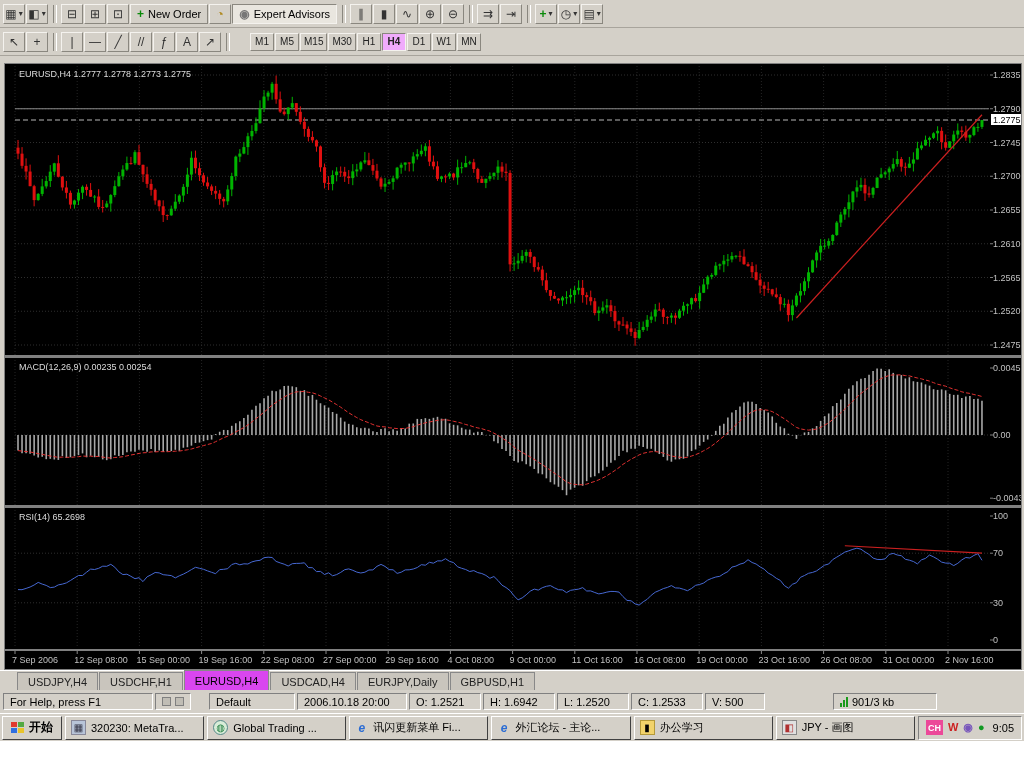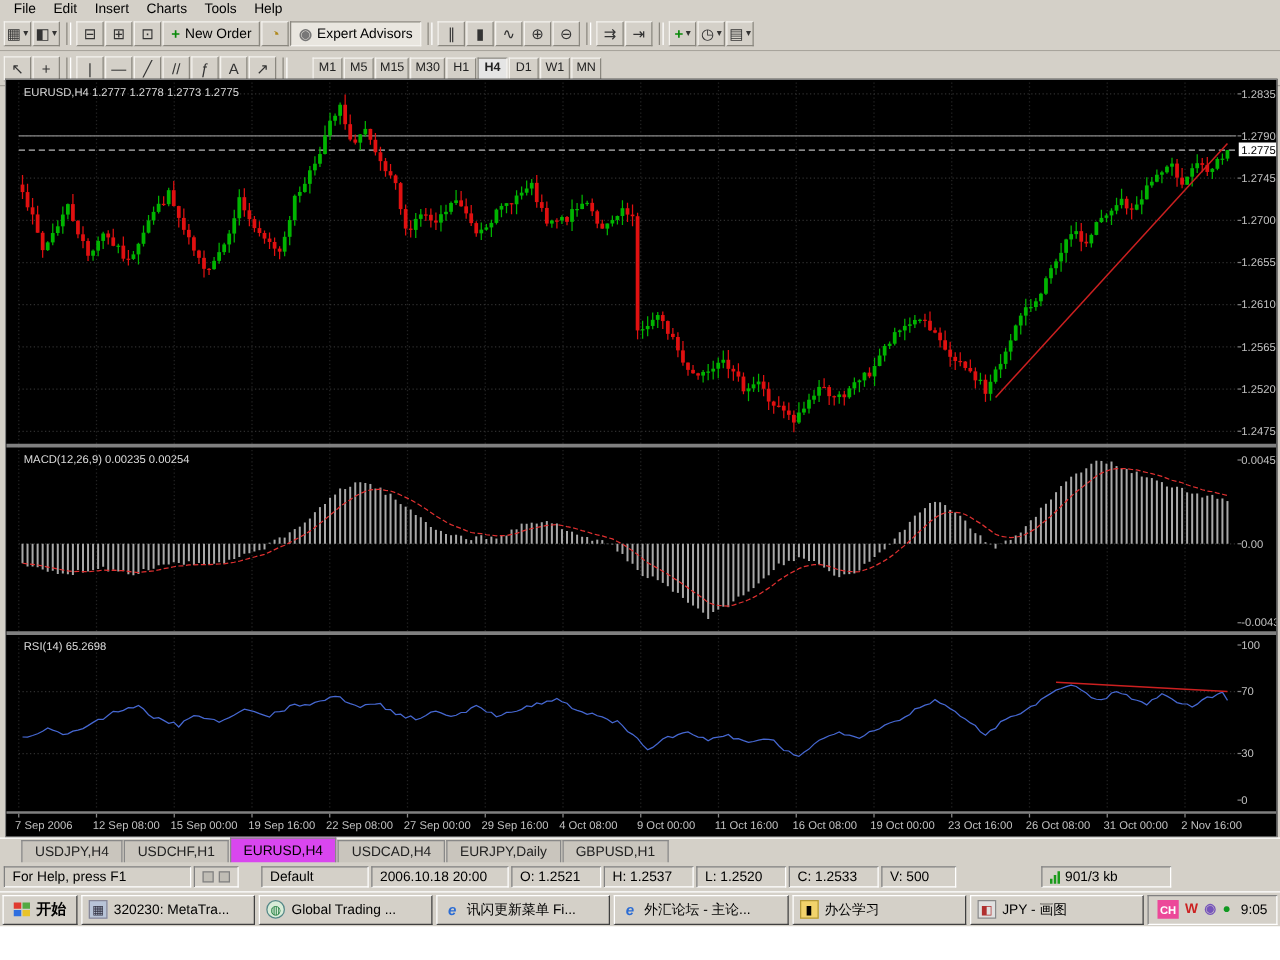--- a/index.html
+++ b/index.html
@@ -14,21 +14,21 @@
         border:1px solid;border-color:#f4f2ee #8a877f #8a877f #f4f2ee;background:#d4d0c8;
         font-size:12px;color:#333;margin-right:1px;box-sizing:border-box;}
   .tbtn.labeled{padding:0 6px;gap:4px;font-size:11px;color:#000;}
   .tbtn.pressed{border-color:#8a877f #f4f2ee #f4f2ee #8a877f;background:#e9e6df;}
   .ticon{font-size:12px;line-height:1;}
   .tdd{font-size:8px;margin-left:2px;color:#333;}
   .tsep{width:2px;height:18px;border-left:1px solid #8a877f;border-right:1px solid #fff;margin:0 4px;}
   .tfgroup{display:flex;margin-left:16px;}
   .tfbtn{min-width:24px;height:18px;padding:0 3px;display:flex;align-items:center;justify-content:center;
          font-size:10px;color:#222;border:1px solid;border-color:#f4f2ee #8a877f #8a877f #f4f2ee;margin-right:1px;box-sizing:border-box;}
-  .tfbtn.active{border-color:#8a877f #f4f2ee #f4f2ee #8a877f;background:#e5e5e5;font-weight:bold;}
+  .tfbtn.active{border-color:#8a877f #f4f2ee #f4f2ee #8a877f;background:#f0abfc;font-weight:bold;}
   
   .chart-window{position:absolute;left:4px;top:63px;width:1018px;height:607px;background:#000;border:1px solid #808080;box-sizing:border-box;}
   #chartsvg{display:block;}
   #chartsvg text{font-family:"Liberation Sans",sans-serif;}
   
   .tabbar{position:absolute;left:0;top:670px;width:1024px;height:20px;background:#d4d0c8;
           display:flex;align-items:flex-end;padding-left:17px;border-top:1px solid #fff;box-sizing:border-box;}
   .tab{height:17px;padding:0 10px;display:flex;align-items:center;font-size:11px;color:#222;
        background:#c9c5bd;border:1px solid #888;border-bottom:none;margin-right:1px;white-space:nowrap;}
   .tab.active{background:#d946ef;height:19px;color:#000;}
@@ -63,28 +63,20 @@
   .lang{width:17px;height:15px;background:#ec4899;color:#fff;font-size:9px;font-weight:bold;
         display:flex;align-items:center;justify-content:center;}
   .trayicon{font-size:11px;font-weight:bold;line-height:1;}
   .clock{font-size:11px;margin-left:3px;}
   .bottom-strip{position:absolute;left:0;top:741px;width:1024px;height:27px;background:#fff;}
 </style>
 </head>
 <body>
 
 <div class="screen">
-  <div class="menubar">
-      <div class="menu-item">File</div>
-      <div class="menu-item">Edit</div>
-      <div class="menu-item">Insert</div>
-      <div class="menu-item">Charts</div>
-      <div class="menu-item">Tools</div>
-      <div class="menu-item">Help</div>
-    </div>
   <div class="toolbar">
       <div class="tbtn">
         <span class="ticon">▦</span>
         <span class="tdd">▾</span>
       </div>
       <div class="tbtn">
         <span class="ticon">◧</span>
         <span class="tdd">▾</span>
       </div>
       <div class="tsep"></div>
@@ -1039,21 +1031,21 @@
       <div class="seg" style="min-width: 86px; margin-left: 16px;">
         <span>Default</span>
       </div>
       <div class="seg" style="min-width: 110px;">
         <span>2006.10.18 20:00</span>
       </div>
       <div class="seg" style="min-width: 72px;">
         <span>O: 1.2521</span>
       </div>
       <div class="seg" style="min-width: 72px;">
-        <span>H: 1.2537</span>
+        <span>H: 1.6942</span>
       </div>
       <div class="seg" style="min-width: 72px;">
         <span>L: 1.2520</span>
       </div>
       <div class="seg" style="min-width: 72px;">
         <span>C: 1.2533</span>
       </div>
       <div class="seg" style="min-width: 60px;">
         <span>V: 500</span>
       </div>

